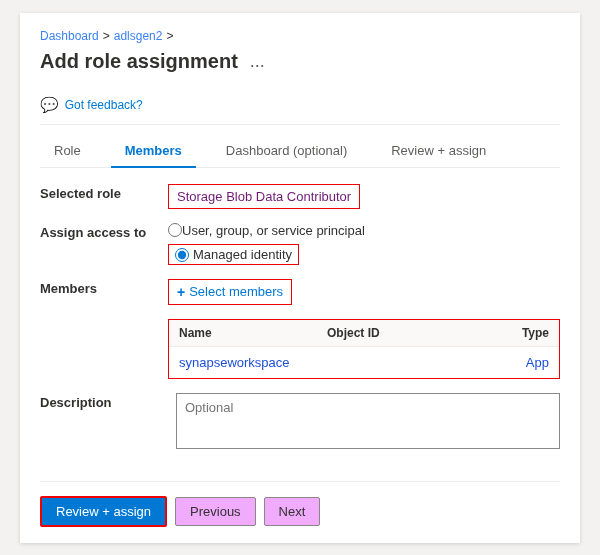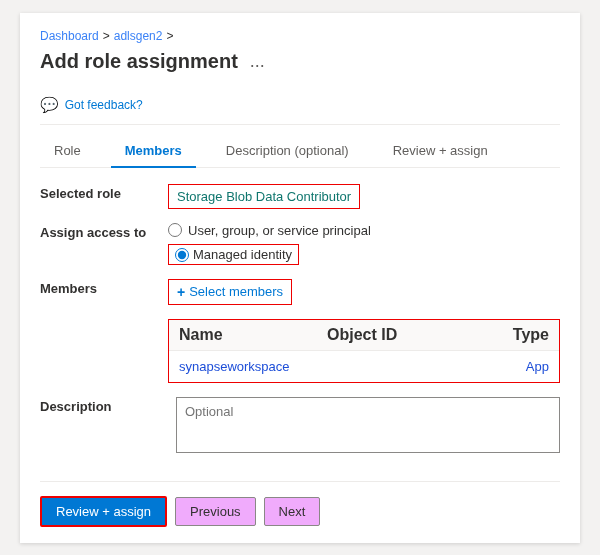--- a/index.html
+++ b/index.html
@@ -104,31 +104,30 @@
       font-size: 13px;
       font-weight: 600;
       color: #323130;
       min-width: 120px;
       padding-top: 2px;
     }
     .selected-role-box {
       border: 1.5px solid #e00;
       padding: 4px 8px;
       font-size: 13px;
-      color: #0f766e;
+      color: #701a75;
     }
     .radio-group {
       display: flex;
       flex-direction: column;
       gap: 6px;
     }
     .radio-item {
       display: flex;
       align-items: center;
-      gap: 6px;
       font-size: 13px;
       color: #323130;
       cursor: pointer;
     }
     .radio-input {
       width: 14px;
       height: 14px;
       accent-color: #0078d4;
       cursor: pointer;
     }
@@ -154,21 +153,21 @@
     .members-table {
       border: 1.5px solid #e00;
       margin-left: 128px;
       width: calc(100% - 128px);
     }
     .table-header {
       display: flex;
       background: #faf9f8;
       border-bottom: 1px solid #edebe9;
       padding: 6px 10px;
-      font-size: 16px;
+      font-size: 12px;
       font-weight: 600;
       color: #323130;
     }
     .col-name { flex: 2; }
     .col-objid { flex: 2; }
     .col-type { flex: 1; text-align: right; }
     .table-row {
       display: flex;
       padding: 8px 10px;
       font-size: 13px;
@@ -239,21 +238,21 @@
   </div>
 
   <div class="feedback-row">
     <span class="feedback-icon">💬</span>
     <span>Got feedback?</span>
   </div>
 
   <div class="tabs">
     <div class="tab">Role</div>
     <div class="tab active">Members</div>
-    <div class="tab">Description (optional)</div>
+    <div class="tab">Dashboard (optional)</div>
     <div class="tab">Review + assign</div>
   </div>
 
   <div class="form-section">
 
     <div class="form-row">
       <span class="form-label">Selected role</span>
       <span class="selected-role-box">Storage Blob Data Contributor</span>
     </div>
 

